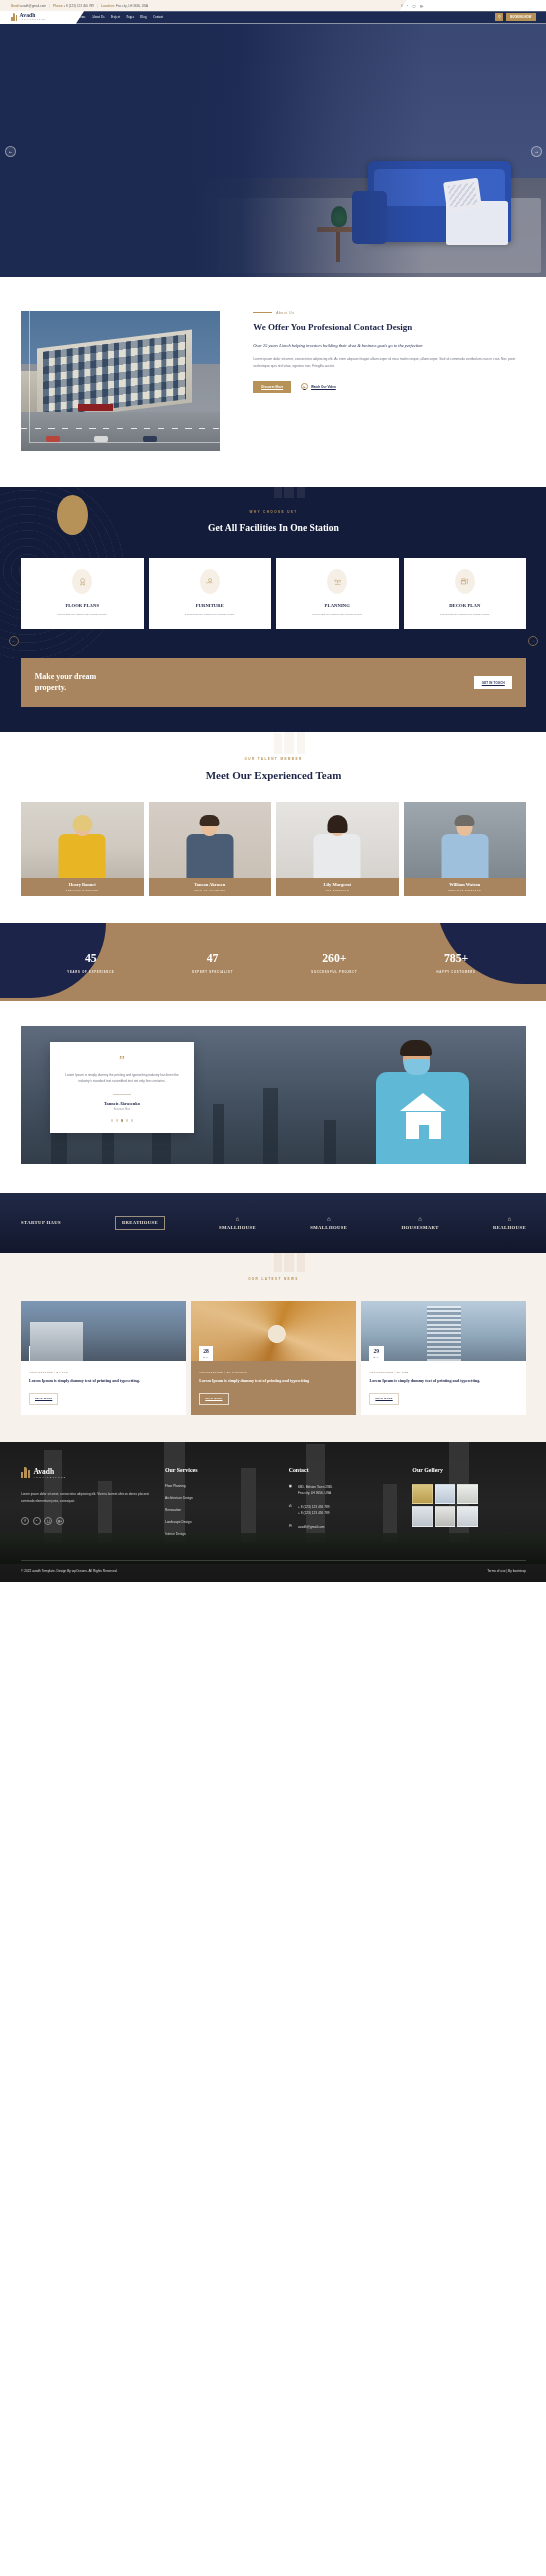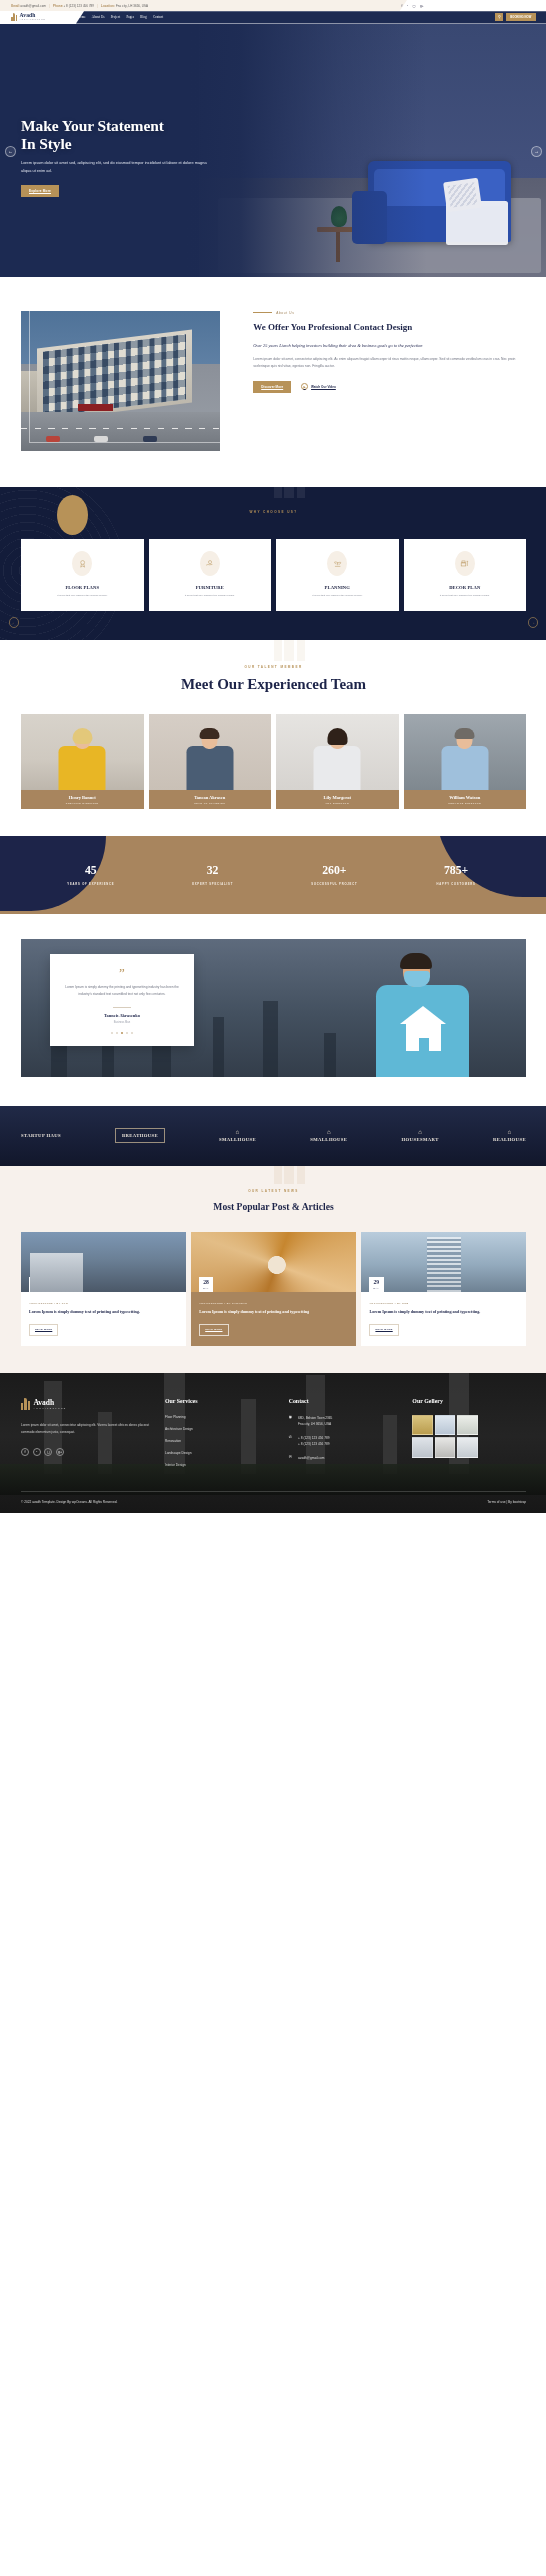--- a/index.html
+++ b/index.html
@@ -163,21 +163,21 @@
   .cta { background:#a8855e; padding:13.7px 13.7px; display:flex; align-items:center; }
   .cta-h { font-family:"Liberation Serif", serif; font-weight:700; color:#fff; font-size:8px; line-height:1.35; max-width:143px;}
   .cta-btn { margin-left:auto; background:#fff; color:#1d2449; font-size:2.9px; font-weight:700; padding:4.4px 7.5px; letter-spacing:0.2px;}
 
   
   .team { background:#fff; padding:25px 0 27px; position:relative; overflow:hidden;}
   .team-head { text-align:center; position:relative; }
   .team-wm { position:absolute; left:50%; top:-3.7px; transform:translateX(-50%); opacity:.08; }
   .team-wm .wm-mark i { background:#b79258; }
   .team-eyebrow { position:relative; font-size:3.1px; letter-spacing:1.4px; color:#b79258; font-weight:700; }
-  .team-h2 { position:relative; margin-top:7.5px; font-family:"Liberation Serif", serif; font-weight:700; color:#1d2449; font-size:15px;}
+  .team-h2 { position:relative; margin-top:7.5px; font-family:"Liberation Serif", serif; font-weight:700; color:#1d2449; font-size:11px;}
   .team-grid { margin-top:21px; display:flex; gap:5px; padding:0 21px; }
   .tcard { flex:1; }
   .tphoto { height:76px; position:relative; overflow:hidden; }
   .tphoto .bg { position:absolute; inset:0; }
   .t1 .bg { background:linear-gradient(180deg,#d8d3cb 0%, #cfc9c0 60%, #bdb6ac 100%); }
   .t2 .bg { background:linear-gradient(180deg,#d6cec6 0%, #c9c0b6 100%); }
   .t3 .bg { background:linear-gradient(180deg,#e6e4e1 0%, #d6d3cf 100%); }
   .t4 .bg { background:linear-gradient(180deg,#9fa7ae 0%, #7f888f 100%); }
   .person { position:absolute; left:50%; transform:translateX(-50%); bottom:0; }
   .p-head { width:16px; height:18.6px; border-radius:48% 48% 44% 44%; background:#e8bd9a; margin:0 auto; position:relative; }
@@ -357,28 +357,20 @@
       <div class="hero-floor"></div>
       <div class="hero-rug"></div>
       <div class="hero-table"></div>
       <div class="hero-plant"></div>
       <div class="hero-lamp"></div>
       <div class="hero-sofa"></div>
       <div class="hero-throw"></div>
       <div class="hero-pillow"></div>
     </div>
     <div class="hero-vgrad"></div>
-    <div class="hero-content">
-      <h1 class="hero-h1">
-        <span>Make Your Statement</span><br>
-        <span>In Style</span>
-      </h1>
-      <p class="hero-p">Lorem ipsum dolor sit amet sed, adipiscing elit, sed do eiusmod tempor incididunt ut labore et dolore magna aliqua ut enim ad.</p>
-      <a class="hero-btn" href="#">Explore More</a>
-    </div>
     <div class="hero-arrow left">←</div>
     <div class="hero-arrow right">→</div>
   </section>
 
   <section class="about">
     <div class="about-imgwrap">
       <div class="about-img">
         <div class="bldg b2"></div>
         <div class="bldg b1"></div>
         <div class="sign"></div>
@@ -408,20 +400,21 @@
       </div>
     </div>
   </section>
 
   <section class="facilities">
     <div class="fac-rings"></div>
     <div class="fac-blob"></div>
     <div class="fac-watermark"><span class="wm-mark"><i></i><i></i><i></i></span></div>
     <div class="fac-head">
       <div class="fac-eyebrow">WHY CHOOSE US?</div>
+      <h2 class="fac-h2">Get All Facilities In One Station</h2>
     </div>
     <div class="fac-cards">
       <div class="fac-card">
         <div class="fac-icon">
             <svg viewBox="0 0 24 24" fill="none" stroke="#b79258" stroke-width="1.3">
               <circle cx="12" cy="9" r="5"></circle>
               <path d="M9 13l-2 8 5-3 5 3-2-8"></path>
             </svg>
           </div>
         <div class="fac-title">FLOOR PLANS</div>
@@ -458,20 +451,29 @@
             </svg>
           </div>
         <div class="fac-title">DECOR PLAN</div>
         <div class="fac-desc">It seem that only fragmen the original remain.</div>
       </div>
       <div class="fac-arrow left">←</div>
       <div class="fac-arrow right">→</div>
     </div>
   </section>
 
+  <div class="cta-wrap">
+    <div class="cta">
+      <div class="cta-h">
+        <span>Make your dream</span><br>
+        <span>property.</span>
+      </div>
+      <a class="cta-btn" href="#">GET IN TOUCH</a>
+    </div>
+  </div>
 
   <section class="team">
     <div class="team-head">
       <div class="team-wm"><span class="wm-mark"><i></i><i></i><i></i></span></div>
       <div class="team-eyebrow">OUR TALENT MEMBER</div>
       <h2 class="team-h2">Meet Our Experienced Team</h2>
     </div>
     <div class="team-grid">
       <div class="tcard t1">
         <div class="tphoto">
@@ -538,21 +540,21 @@
 
   <section class="counters">
     <div class="cnt-shape-l"></div>
     <div class="cnt-shape-r"></div>
     <div class="cnt-row">
       <div class="cnt">
         <div class="cnt-num">45</div>
         <div class="cnt-lbl">YEARS OF EXPERIENCE</div>
       </div>
       <div class="cnt">
-        <div class="cnt-num">32</div>
+        <div class="cnt-num">47</div>
         <div class="cnt-lbl">EXPERT SPECIALIST</div>
       </div>
       <div class="cnt">
         <div class="cnt-num">260+</div>
         <div class="cnt-lbl">SUCCESSFUL PROJECT</div>
       </div>
       <div class="cnt">
         <div class="cnt-num">785+</div>
         <div class="cnt-lbl">HAPPY CUSTOMERS</div>
       </div>
@@ -621,21 +623,20 @@
     <div class="brand">
       <div class="bicon">⌂</div>
       <div class="bname">REALHOUSE</div>
     </div>
   </section>
 
   <section class="blog">
     <div class="blog-head">
       <div class="blog-wm"><span class="wm-mark"><i></i><i></i><i></i></span></div>
       <div class="blog-eyebrow">OUR LATEST NEWS</div>
-      <h2 class="blog-h2">Most Popular Post &amp; Articles</h2>
     </div>
     <div class="blog-grid">
       <div class="bcard">
         <div class="bimg b1img">
           <div class="bdate">
             <div class="d">30</div>
             <div class="m">MAY</div>
           </div>
         </div>
         <div class="bbody">

